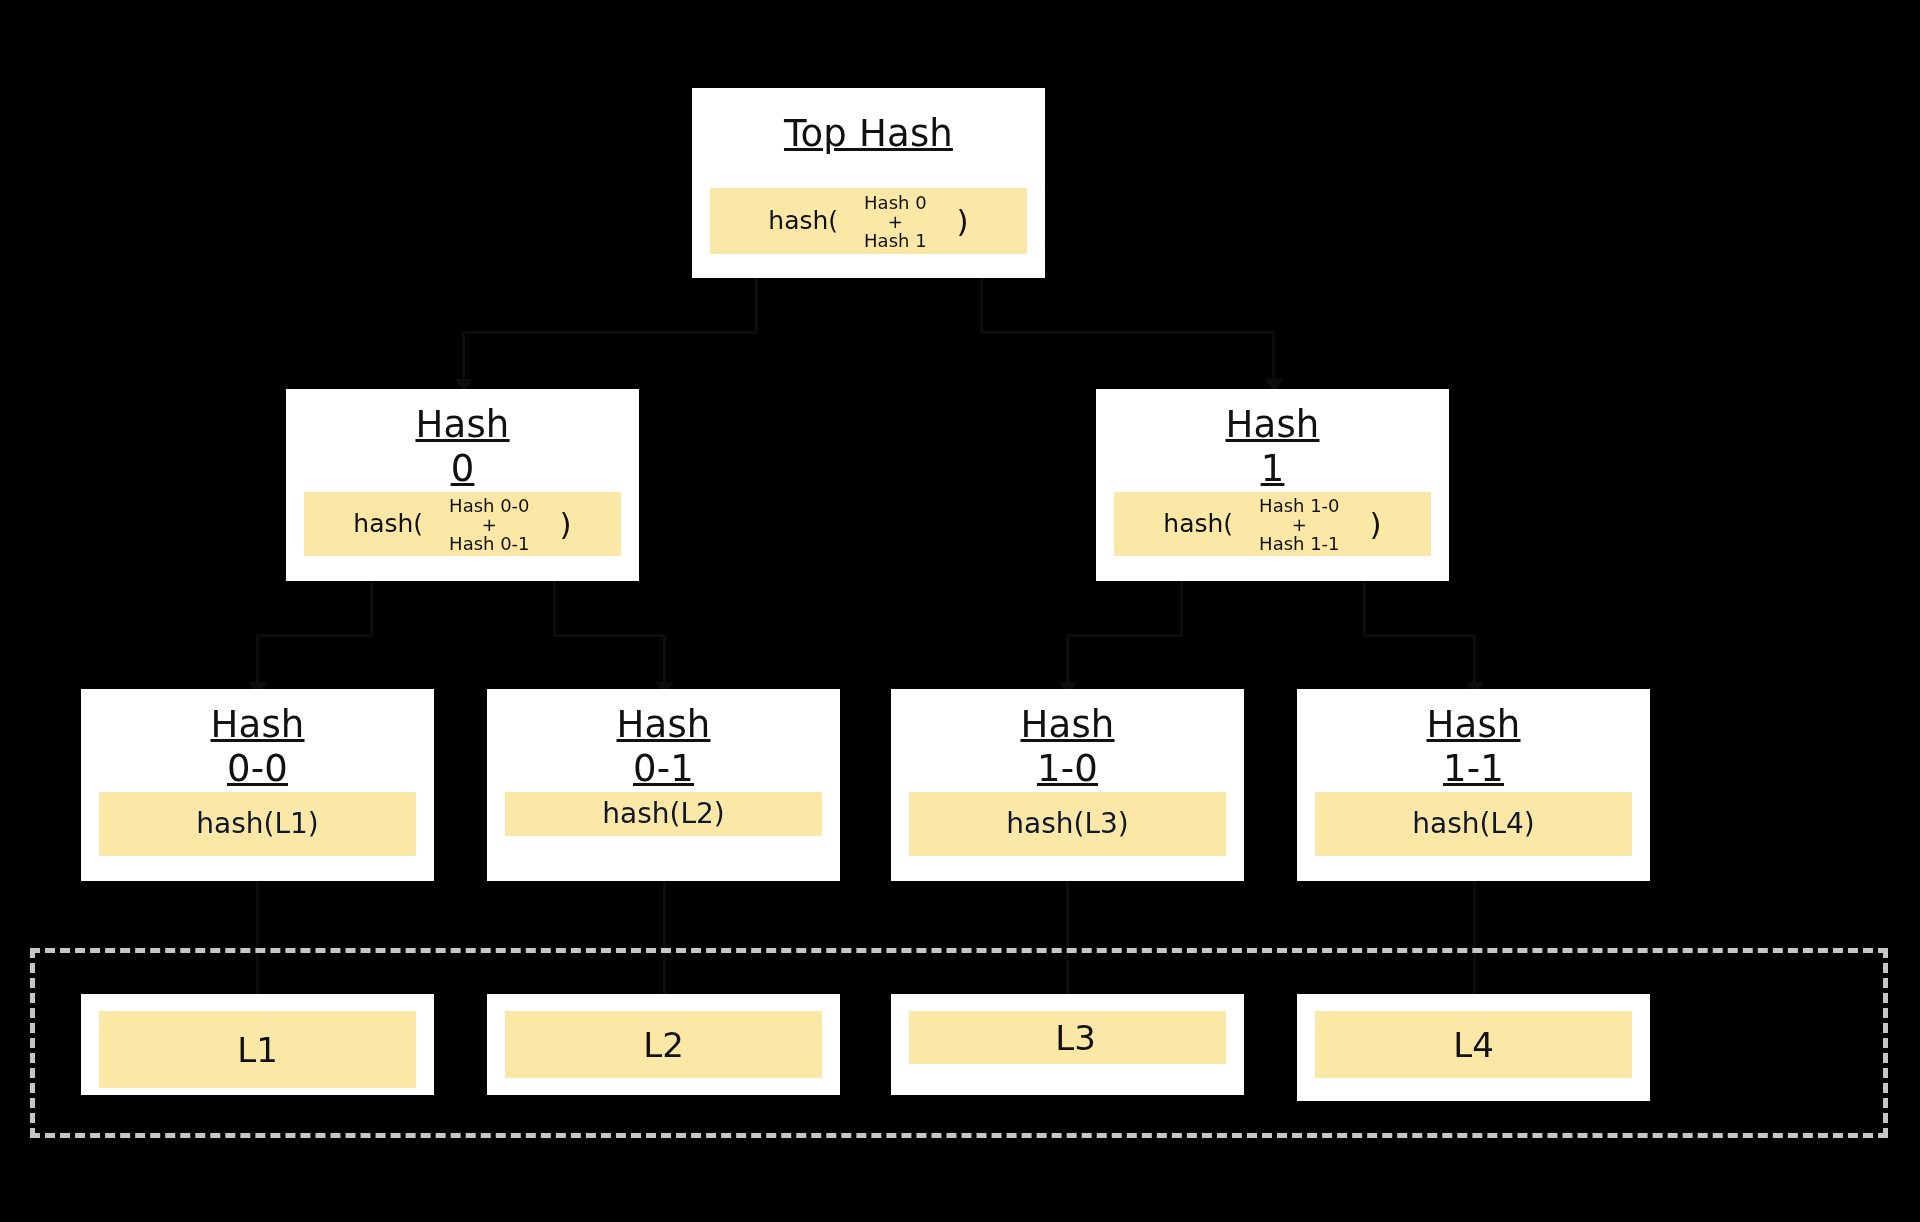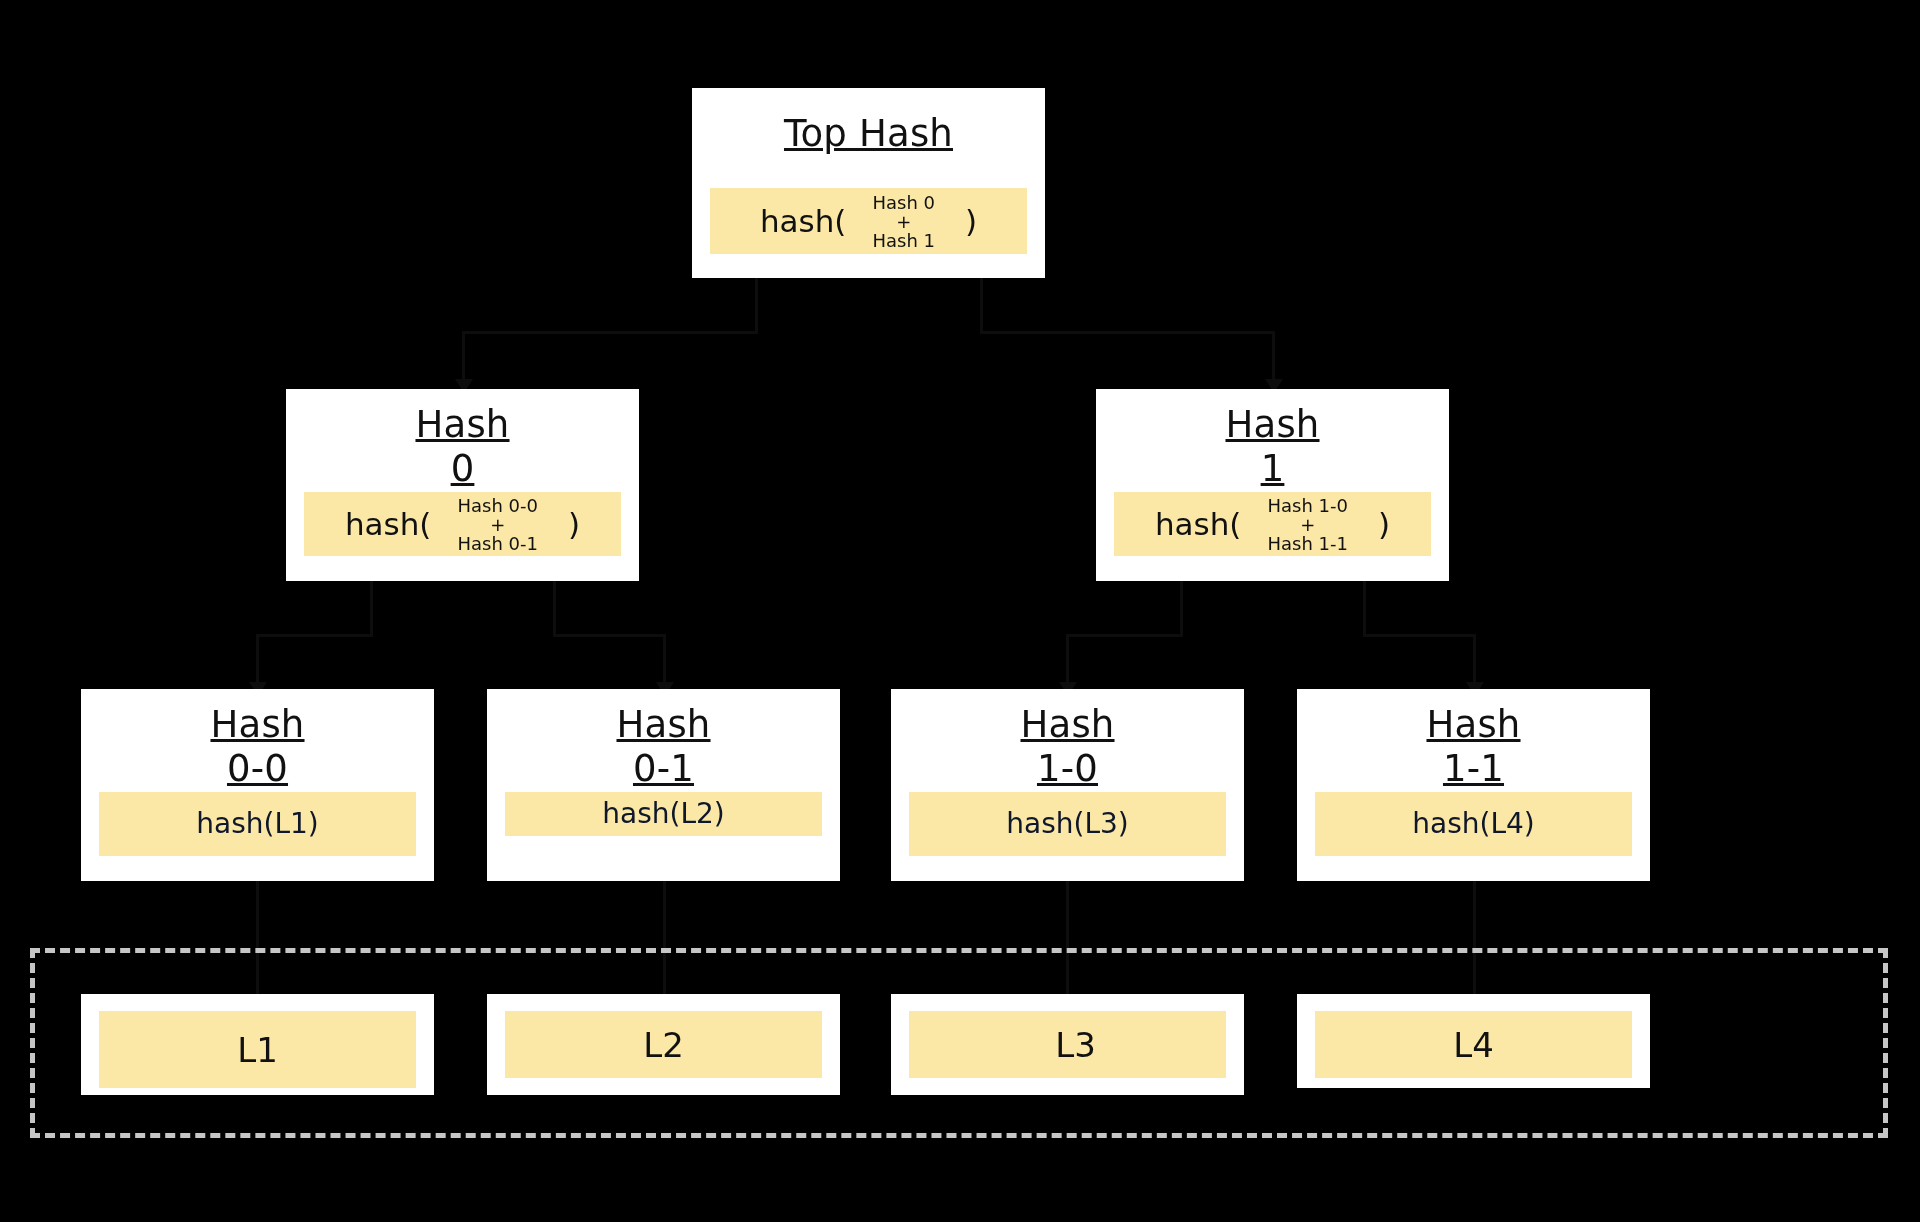--- a/index.html
+++ b/index.html
@@ -50,21 +50,21 @@
 
   
   .chip-inner {
     display: flex;
     align-items: center;
     justify-content: center;
     width: 100%;
     gap: 0;
   }
   .chip-fn {
-    font-size: 31px;
+    font-size: 25px;
     line-height: 34px;
     color: #111111;
   }
   .chip-args {
     display: flex;
     flex-direction: column;
     align-items: center;
     justify-content: center;
     margin: 0 30px 0 26px;
   }
@@ -254,24 +254,24 @@
     </div>
   </div>
 
   <div class="node" style="left:487px; top:994px; width:353px; height:101px;">
     <div class="chip" style="left:18px; right:18px; top:17px; height:67px;">
       <span class="chip-data">L2</span>
     </div>
   </div>
 
   <div class="node" style="left:891px; top:994px; width:353px; height:101px;">
-    <div class="chip" style="left:18px; right:18px; top:17px; height:67px;padding-left:16px;">
+    <div class="chip" style="left:18px; right:18px; top:17px; height:53px;padding-left:16px;">
       <span class="chip-data">L3</span>
     </div>
   </div>
 
-  <div class="node" style="left:1297px; top:994px; width:353px; height:94px;">
+  <div class="node" style="left:1297px; top:994px; width:353px; height:107px;">
     <div class="chip" style="left:18px; right:18px; top:17px; height:67px;">
       <span class="chip-data">L4</span>
     </div>
   </div>
 
 </div>
 
 </body></html>

